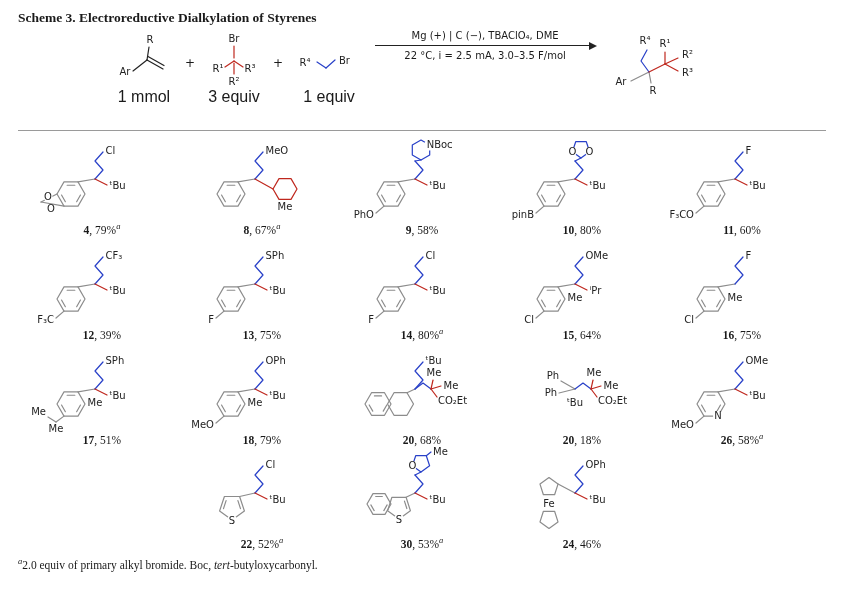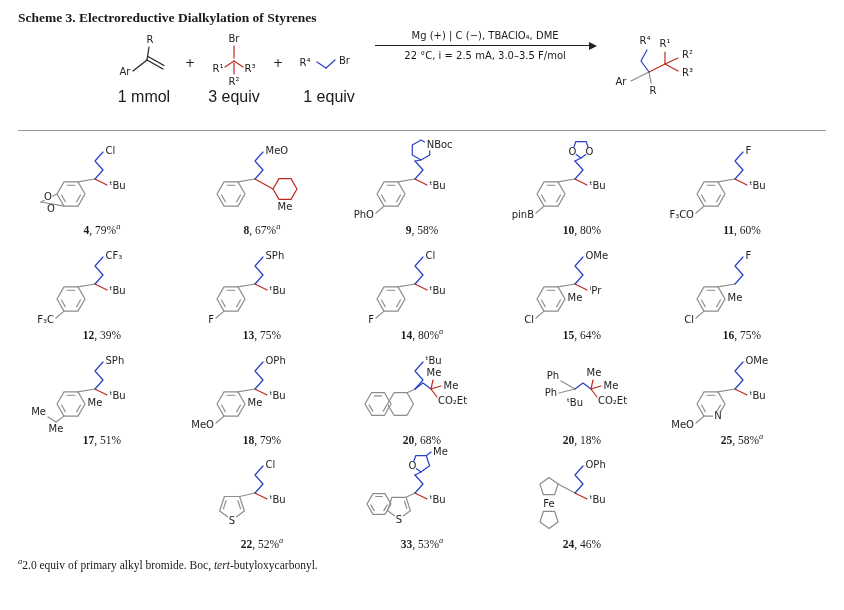--- a/index.html
+++ b/index.html
@@ -391,21 +391,21 @@
               <circle cx="43" cy="73.12435565298215" r="5" fill="#fff" stroke="none"></circle>
               <text x="43" y="76.12435565298215" fill="#8c8c8c" text-anchor="middle" font-size="8.5">N</text>
               <line x1="29.000000000000004" y1="73.12435565298215" x2="21" y2="80" stroke="#8c8c8c" stroke-width="1.15"></line>
               <text x="19" y="85" fill="#8c8c8c" text-anchor="end" font-size="9">MeO</text>
               <polyline points="60,46 68,37 60,28 68,19" stroke="#2840c8" stroke-width="1.15"></polyline>
               <text x="70.5" y="21" fill="#2840c8" text-anchor="start" font-size="9">OMe</text>
               <line x1="60" y1="46" x2="72" y2="52" stroke="#bf271d" stroke-width="1.15"></line>
               <text x="74.5" y="56" fill="#bf271d" text-anchor="start" font-size="9">ᵗBu</text>
             </g>
           </svg>
-          <div class="caption"><b>25</b><span>, </span><span>58%</span><sup><i>a</i></sup></div>
+          <div class="caption"><b>26</b><span>, </span><span>58%</span><sup><i>a</i></sup></div>
         </div>
       </div>
       <div class="grid-row">
         <div class="cell">
           <svg width="150" height="92">
             <g transform="translate(8,0)">
               <polygon points="37.0,73.0 24.6,64.0 29.4,49.5 44.6,49.5 49.4,64.0" stroke="#8c8c8c" stroke-width="1.15"></polygon>
               <line x1="28.506137291205174" y1="61.63662329118563" x2="31.09030375481464" y2="53.68337670881437" stroke="#8c8c8c" stroke-width="1"></line>
               <line x1="42.90969624518536" y1="53.68337670881437" x2="45.49386270879483" y2="61.63662329118563" stroke="#8c8c8c" stroke-width="1"></line>
               <line x1="44.64120827980215" y1="49.482779073125684" x2="60" y2="46" stroke="#8c8c8c" stroke-width="1.15"></line>
@@ -435,21 +435,21 @@
               <polygon points="66.0,25.0 57.4,18.8 60.7,8.7 71.3,8.7 74.6,18.8" stroke="#2840c8" stroke-width="1.15"></polygon>
               <line x1="60" y1="28" x2="66" y2="25" stroke="#2840c8" stroke-width="1.15"></line>
               <circle cx="57.44049135334362" cy="18.781152949374526" r="4.5" fill="#fff" stroke="none"></circle>
               <text x="57.44049135334362" y="21.781152949374526" fill="#2840c8" text-anchor="middle" font-size="8">O</text>
               <line x1="71.29006727063225" y1="8.718847050625472" x2="76" y2="5" stroke="#2840c8" stroke-width="1.15"></line>
               <text x="78" y="8" fill="#2840c8" text-anchor="start" font-size="8.5">Me</text>
               <line x1="60" y1="46" x2="72" y2="52" stroke="#bf271d" stroke-width="1.15"></line>
               <text x="74.5" y="56" fill="#bf271d" text-anchor="start" font-size="9">ᵗBu</text>
             </g>
           </svg>
-          <div class="caption"><b>33</b><span>, </span><span>53%</span><sup><i>a</i></sup></div>
+          <div class="caption"><b>30</b><span>, </span><span>53%</span><sup><i>a</i></sup></div>
         </div>
         <div class="cell">
           <svg width="150" height="92">
             <g transform="translate(8,0)">
               <polygon points="34.0,30.5 43.0,37.1 39.6,47.7 28.4,47.7 25.0,37.1" stroke="#8c8c8c" stroke-width="1.15"></polygon>
               <polygon points="34.0,81.5 25.0,74.9 28.4,64.3 39.6,64.3 43.0,74.9" stroke="#8c8c8c" stroke-width="1.15"></polygon>
               <text x="34" y="60" fill="#8c8c8c" text-anchor="middle" font-size="9">Fe</text>
               <line x1="43.03503690480396" y1="37.064338553438" x2="60" y2="46" stroke="#8c8c8c" stroke-width="1.15"></line>
               <polyline points="60,46 68,37 60,28 68,19" stroke="#2840c8" stroke-width="1.15"></polyline>
               <text x="70.5" y="21" fill="#2840c8" text-anchor="start" font-size="9">OPh</text>

